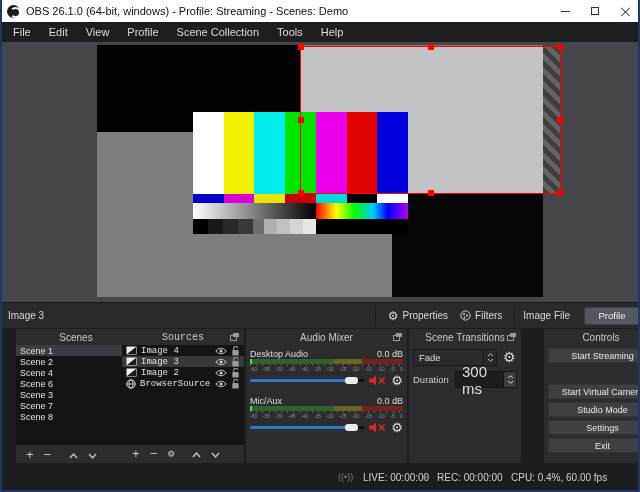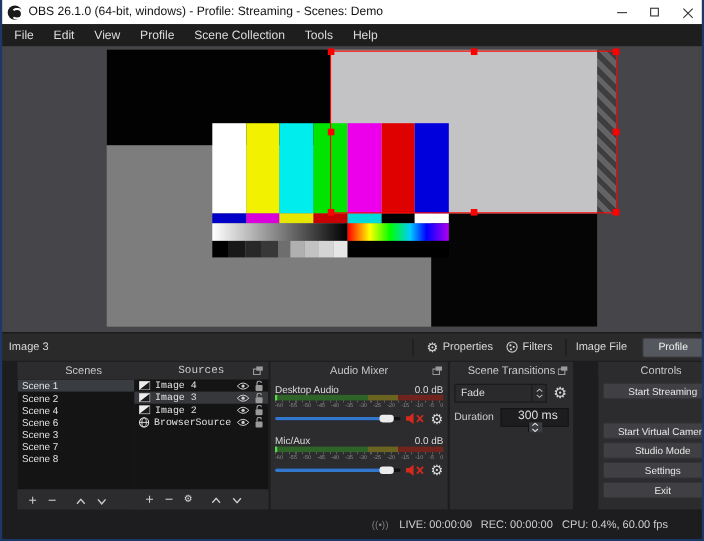--- a/index.html
+++ b/index.html
@@ -98,21 +98,21 @@
   .gearbtn { font-size:13px; color:#dadada; line-height:1; }
 
   
   #fade-combo { position:absolute; left:4px; top:20px; width:84px; height:17px; background:#2a2a2c; border:1px solid #1a1a1c;
                 display:flex; align-items:center; font-size:9.5px; color:#dedede; }
   #fade-combo .val { flex:1; padding-left:5px; }
   .spincol { width:13px; height:100%; border-left:1px solid #1a1a1c; display:flex; flex-direction:column; align-items:center; justify-content:center; gap:1px; }
   #trans-gear { position:absolute; left:94px; top:20px; font-size:14px; color:#d5d5d5; }
   #dur-label { position:absolute; left:4px; top:45px; font-size:9.5px; color:#cfcfcf; }
   #dur-spin { position:absolute; left:46px; top:42px; width:62px; height:17px; background:#1d1d1f; border:1px solid #141416;
-              display:flex; align-items:center; font-size:11px; color:#dedede;flex-direction:column; }
+              display:flex; align-items:center; font-size:15px; color:#dedede; }
   #dur-spin .val { flex:1; padding-left:6px; }
   #dur-spin .spincol { background:#3a3c40; border-left:1px solid #141416; }
 
   
   .ctlbtn { position:absolute; left:4px; width:109px; height:15px; background:#404044; border:1px solid #333336; border-radius:2px;
             color:#e8e8e8; font-size:9px; display:flex; align-items:center; justify-content:center; }
 
   
   #statusbar { left:0; top:466px; width:640px; height:24px; font-size:10px; color:#cfcfcf; }
   #statusbar span { position:absolute; top:6px; }

